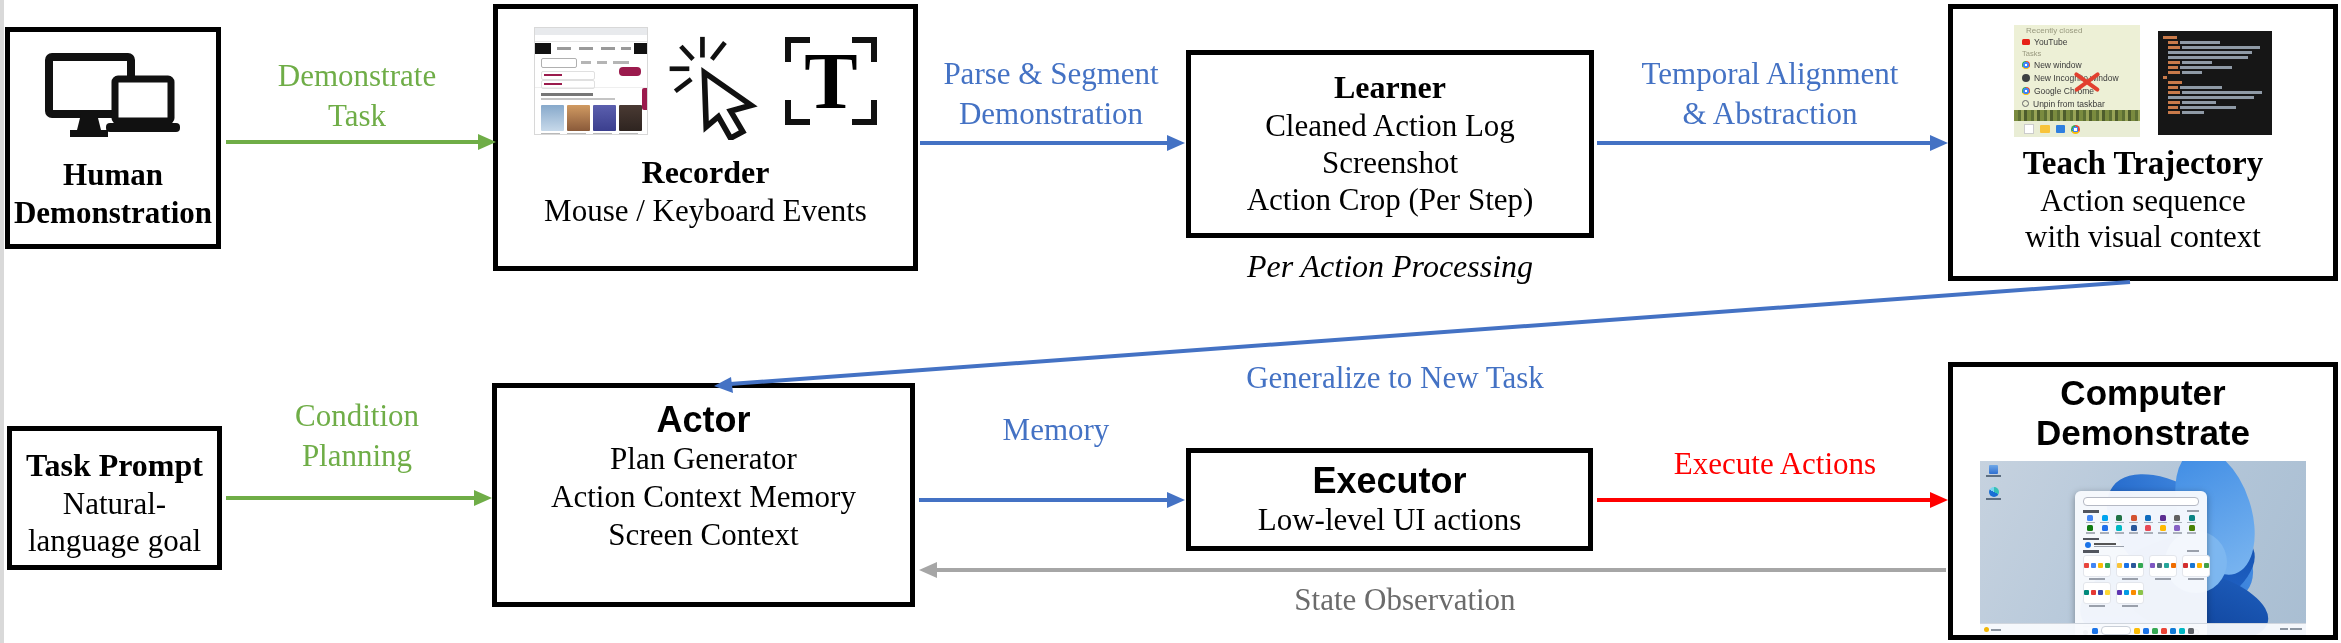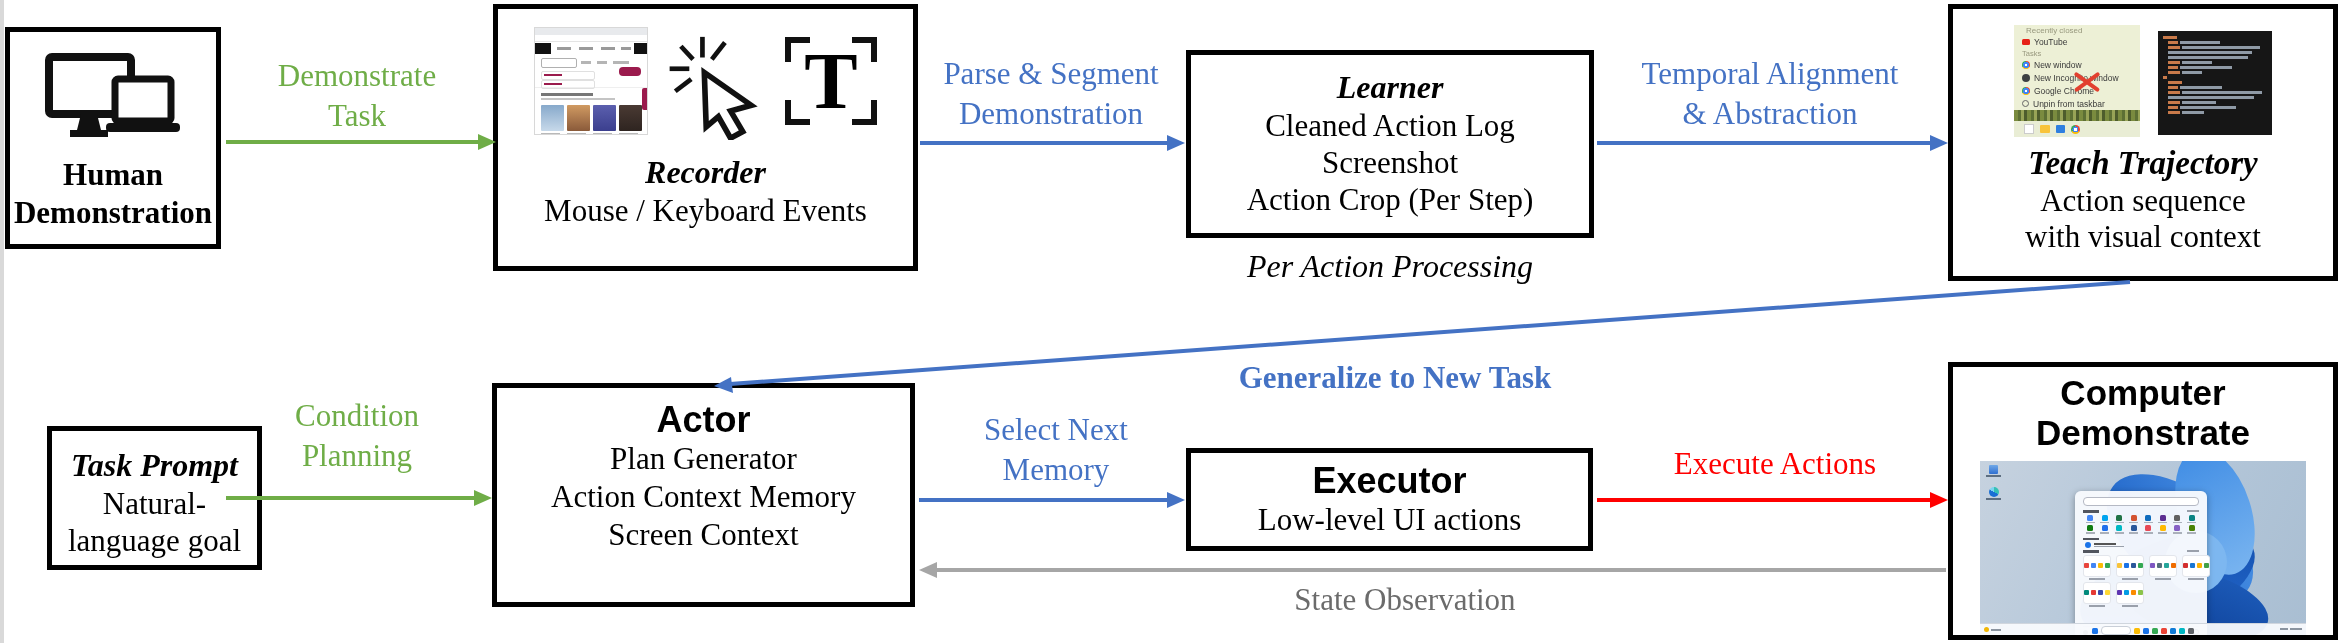--- a/index.html
+++ b/index.html
@@ -3,46 +3,46 @@
 <meta charset="utf-8">
 <style>
   html,body{margin:0;padding:0;background:#fff;}
   .canvas{position:relative;width:2341px;height:643px;background:#ffffff;overflow:hidden;
           font-family:"Liberation Serif",serif;color:#000;}
   .page-edge{position:absolute;left:0;top:0;width:4px;height:643px;background:#d9d9d9;}
 
   
   .box{position:absolute;background:#fff;border:5px solid #000;box-sizing:border-box;
        display:flex;flex-direction:column;align-items:center;text-align:center;}
-  .st{font-weight:bold;font-size:32px;line-height:40px;font-style:italic;}          
+  .st{font-weight:bold;font-size:32px;line-height:40px;}          
   .sl{font-size:31px;line-height:37px;}                            
   .ht{font-family:"Liberation Sans",sans-serif;font-weight:700;font-size:36px;line-height:40px;}
 
   #box-human{left:5px;top:27px;width:216px;height:222px;}
   #box-human .sl{line-height:38px;font-weight:bold;font-size:31px;}
   #box-recorder{left:493px;top:4px;width:425px;height:267px;}
   #box-learner{left:1186px;top:50px;width:408px;height:188px;padding-top:12px;}
   #box-teach{left:1948px;top:4px;width:390px;height:277px;}
-  #box-task{left:7px;top:426px;width:215px;height:144px;padding-top:14px;margin-left:40px;}
+  #box-task{left:7px;top:426px;width:215px;height:144px;padding-top:14px;}
   #box-actor{left:492px;top:383px;width:423px;height:224px;padding-top:12px;}
   #box-actor .sl{line-height:38px;}
   #box-executor{left:1186px;top:448px;width:407px;height:103px;padding-top:8px;}
   #box-computer{left:1948px;top:362px;width:390px;height:278px;}
   #box-computer .ht{font-size:35px;margin-top:6px;}
 
   .caption{position:absolute;left:1186px;top:248px;width:408px;text-align:center;
            font-style:italic;font-size:32px;}
 
   
   .lbl{position:absolute;text-align:center;font-size:31px;line-height:40px;}
   .green{color:#6FAD47;} .blue{color:#4472C4;} .red{color:#FF0000;} .gray{color:#6B6B6B;}
   #lbl-demtask{left:232px;top:56px;width:250px;}
   #lbl-parse{left:918px;top:54px;width:266px;}
   #lbl-temporal{left:1598px;top:54px;width:344px;}
-  #lbl-generalize{left:1175px;top:358px;width:440px;font-weight:bold;}
+  #lbl-generalize{left:1175px;top:358px;width:440px;}
   #lbl-condition{left:232px;top:396px;width:250px;}
   #lbl-select{left:950px;top:410px;width:212px;}
   #lbl-execute{left:1630px;top:444px;width:290px;}
   #lbl-stateobs{left:1235px;top:580px;width:340px;}
 
   .arrows{position:absolute;left:0;top:0;z-index:10;pointer-events:none;}
 
   
   .hd-icon{margin-top:20px;}
   #box-human .titles{margin-top:12px;}
@@ -620,18 +620,17 @@
   <div class="lbl blue" id="lbl-temporal">
     <div>Temporal Alignment</div>
     <div>&amp; Abstraction</div>
   </div>
   <div class="lbl blue" id="lbl-generalize">Generalize to New Task</div>
   <div class="lbl green" id="lbl-condition">
     <div>Condition</div>
     <div>Planning</div>
   </div>
   <div class="lbl blue" id="lbl-select">
-    <div>Select Next</div>
     <div>Memory</div>
   </div>
   <div class="lbl red" id="lbl-execute">Execute Actions</div>
   <div class="lbl gray" id="lbl-stateobs">State Observation</div>
 </div>
 
 </body></html>

